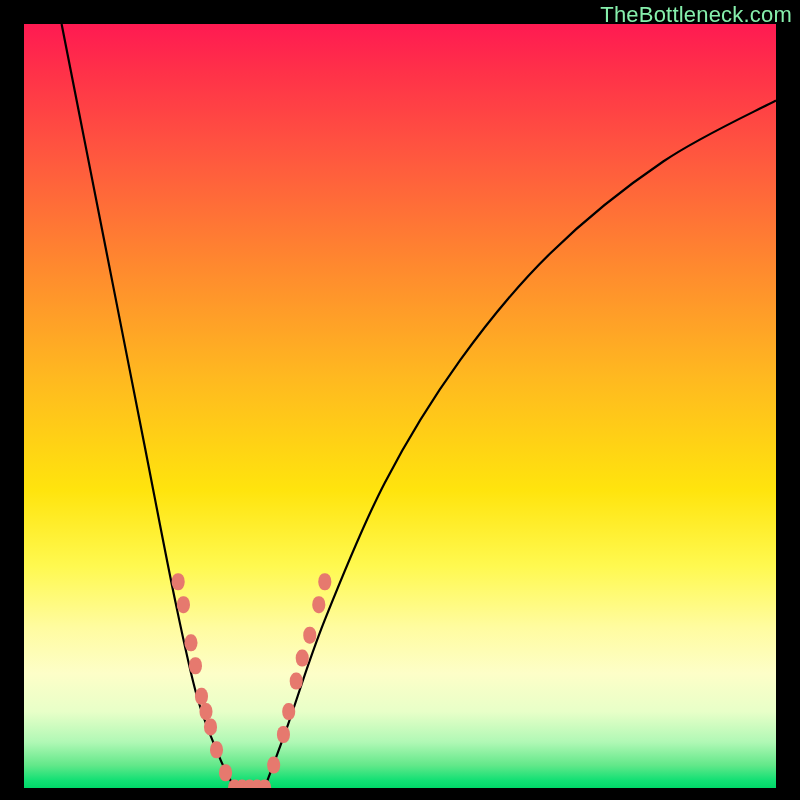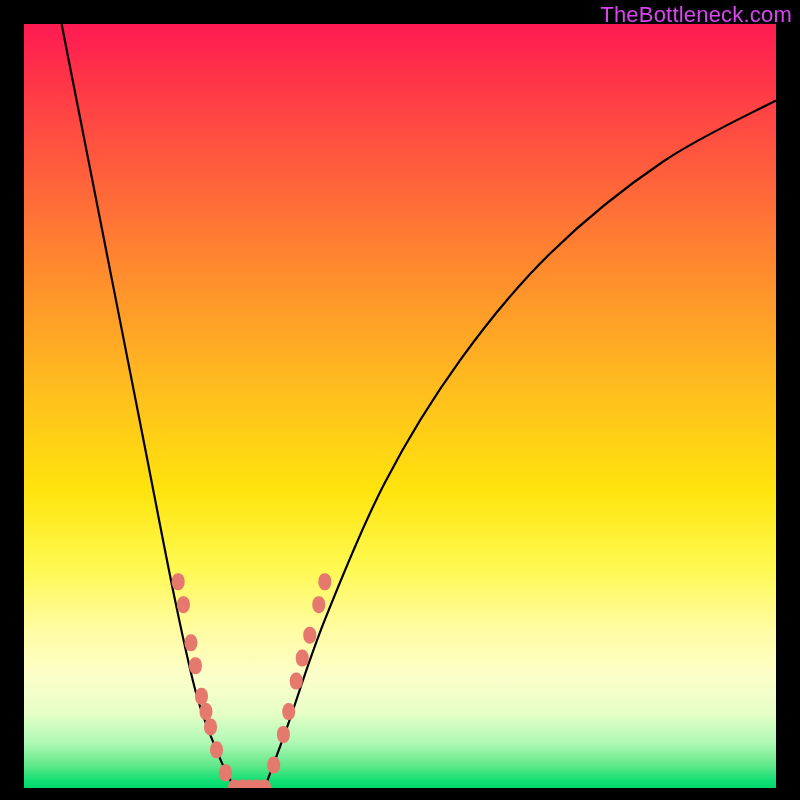--- a/index.html
+++ b/index.html
@@ -38,21 +38,21 @@
       #b0f8b5 94%,
       #63e88a 97%,
       #12e074 99%,
       #00d868 100%
     );
   }
   .watermark {
     position: absolute;
     top: 2px;
     right: 8px;
-    color: #d946ef;
+    color: #86efac;
     font-size: 22px;
     font-weight: 500;
     letter-spacing: 0.2px;
     user-select: none;
   }
   svg.curves {
     position: absolute;
     left: 0;
     top: 0;
     width: 100%;

